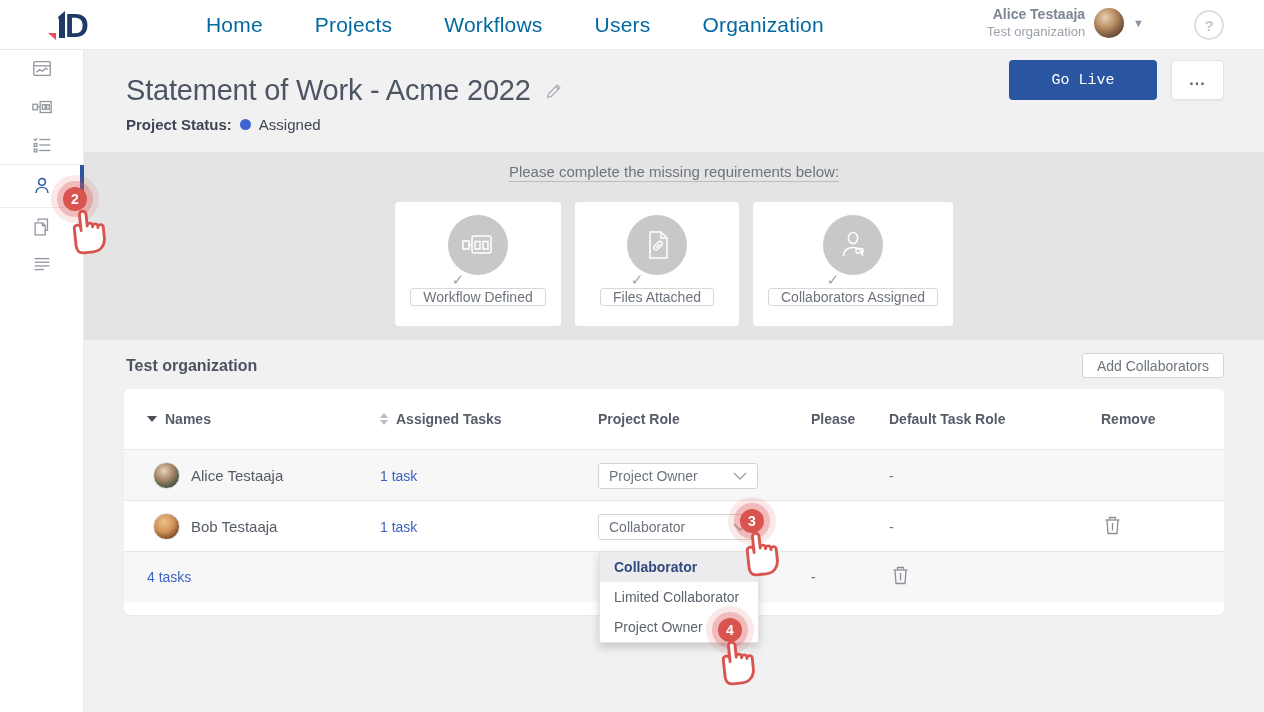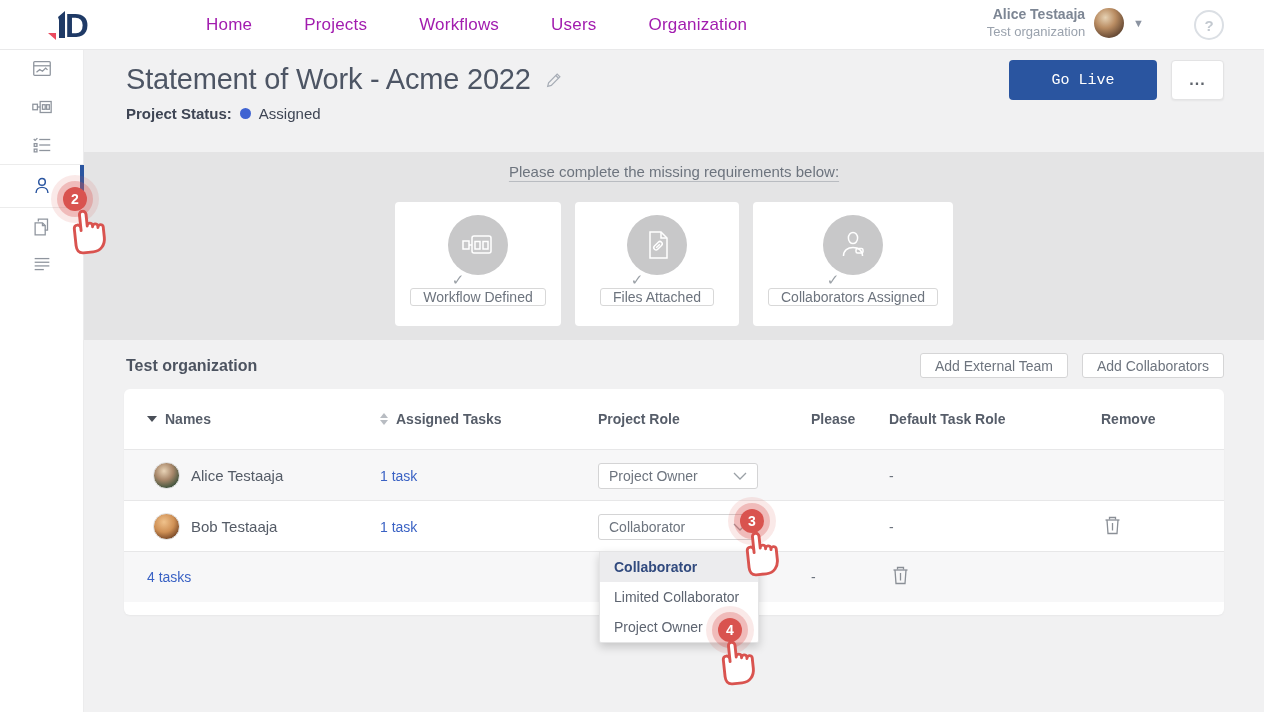--- a/index.html
+++ b/index.html
@@ -4,21 +4,21 @@
 <style>
   * { margin:0; padding:0; box-sizing:border-box; }
   html,body { width:1264px; height:712px; overflow:hidden; background:#f1f1f2;
     font-family:"Liberation Sans", sans-serif; }
 
   
   .topbar { position:absolute; left:0; top:0; width:1264px; height:50px; background:#fff;
     border-bottom:1px solid #e9e9ea; display:flex; align-items:center; z-index:20; }
   .logo { margin-left:44px; width:44px; height:36px; }
   .nav { display:flex; margin-left:118px; gap:52px; }
-  .nav-item { color:#a21caf; font-size:17px; cursor:pointer; letter-spacing:.2px; }
+  .nav-item { color:#0369a1; font-size:21px; cursor:pointer; letter-spacing:.2px; }
   .userblock { position:absolute; right:120px; top:6px; display:flex; align-items:center; gap:9px; }
   .usertext { text-align:right; line-height:17px; }
   .username { color:#7d8694; font-weight:bold; font-size:14px; }
   .userorg  { color:#9aa2ad; font-size:13px; }
   .avatar { width:30px; height:30px; border-radius:50%;
     background:radial-gradient(circle at 38% 32%, #e6d2b4 0%, #b98c62 38%, #6d4f38 72%, #43382c 100%); }
   .caret { color:#8b93a1; font-size:11px; }
   .help { position:absolute; right:40px; top:10px; width:30px; height:30px; border-radius:50%;
     border:2px solid #dbdfe4; color:#c3c9d0; font-size:15px; font-weight:bold;
     display:flex; align-items:center; justify-content:center; }
@@ -27,21 +27,21 @@
   .sidebar { position:absolute; left:0; top:50px; width:84px; bottom:0; background:#fff;
     border-right:1px solid #ececed; z-index:15; }
   .side-item { height:38px; display:flex; align-items:center; justify-content:center; position:relative; cursor:pointer; }
   .side-item.active { height:44px; border-top:1px solid #ececec; border-bottom:1px solid #ececec; }
   .side-item.active .bar { position:absolute; right:-1px; top:0; width:4px; height:100%; background:#2a55a0; }
   .sicon { stroke:#8f959e; fill:none; stroke-width:1.4; }
   .side-item.active .sicon { stroke:#2a55a0; stroke-width:1.6; }
 
   
   .main { position:absolute; left:84px; top:50px; right:0; bottom:0; }
-  .page-header { height:102px; background:#f1f1f2; position:relative; padding:13px 0 0 42px; }
+  .page-header { height:102px; background:#f1f1f2; position:relative; padding:24px 0 0 42px; }
   .page-title-row { display:flex; align-items:center; gap:14px; }
   .page-title { color:#4d5564; font-size:29px; font-weight:normal; letter-spacing:-.2px; }
   .pencil { stroke:#a7adb6; fill:none; stroke-width:1.4; cursor:pointer; }
   .status-row { margin-top:9px; display:flex; align-items:center; gap:8px; font-size:15px; }
   .status-label { color:#3e4554; font-weight:bold; }
   .status-dot { width:11px; height:11px; border-radius:50%; background:#3f63d2; }
   .status-value { color:#3e4554; }
   .header-actions { position:absolute; right:40px; top:10px; display:flex; gap:14px; }
   .btn-primary { width:148px; height:40px; background:#2a55a0; color:#fff; border:none; border-radius:4px;
     font-size:15px; font-family:Liberation Mono, monospace; cursor:pointer; }
@@ -261,21 +261,20 @@
         <div class="req-check">✓</div>
         <div class="req-label">Collaborators Assigned</div>
       </div>
     </div>
   </div>
 
   <div class="collab">
     <div class="collab-head">
       <div class="collab-title">Test organization</div>
       <div class="collab-btns">
-        <button class="btn-light">Add External Team</button>
         <button class="btn-light">Add Collaborators</button>
       </div>
     </div>
 
     <div class="table-card">
       <div class="thead">
         <div class="th">
           <span class="tri-down"></span>
           <span>Names</span>
         </div>

